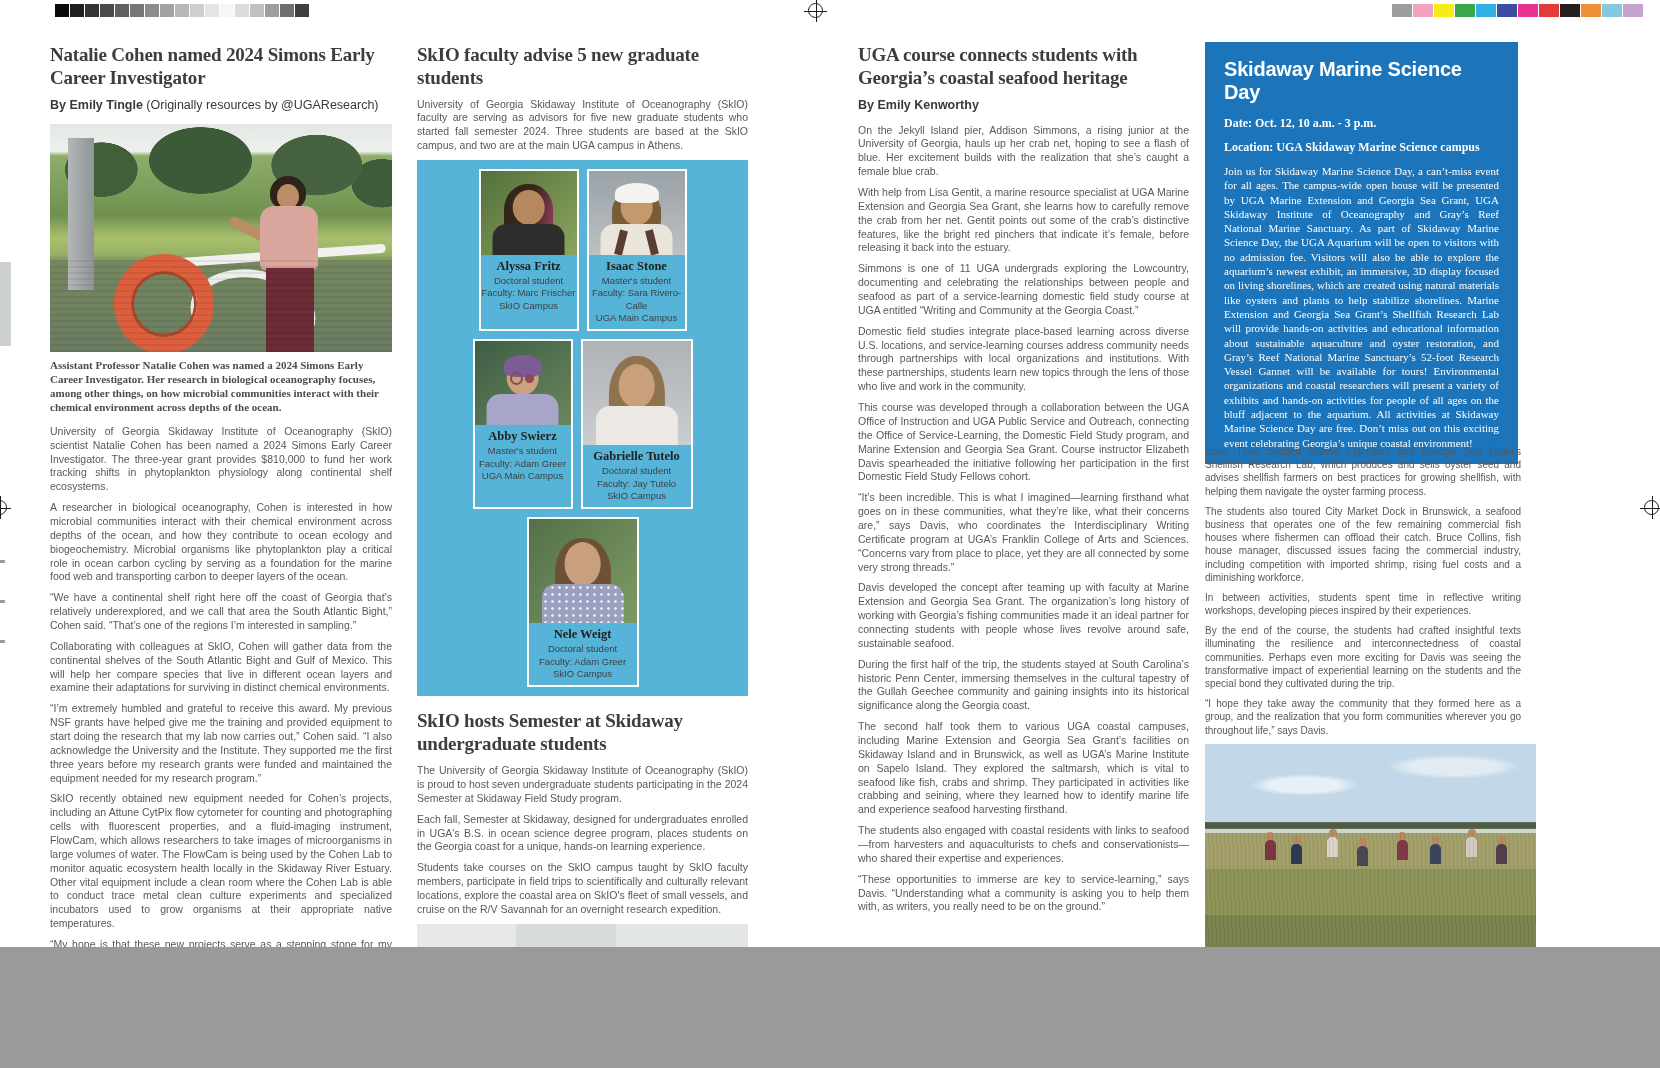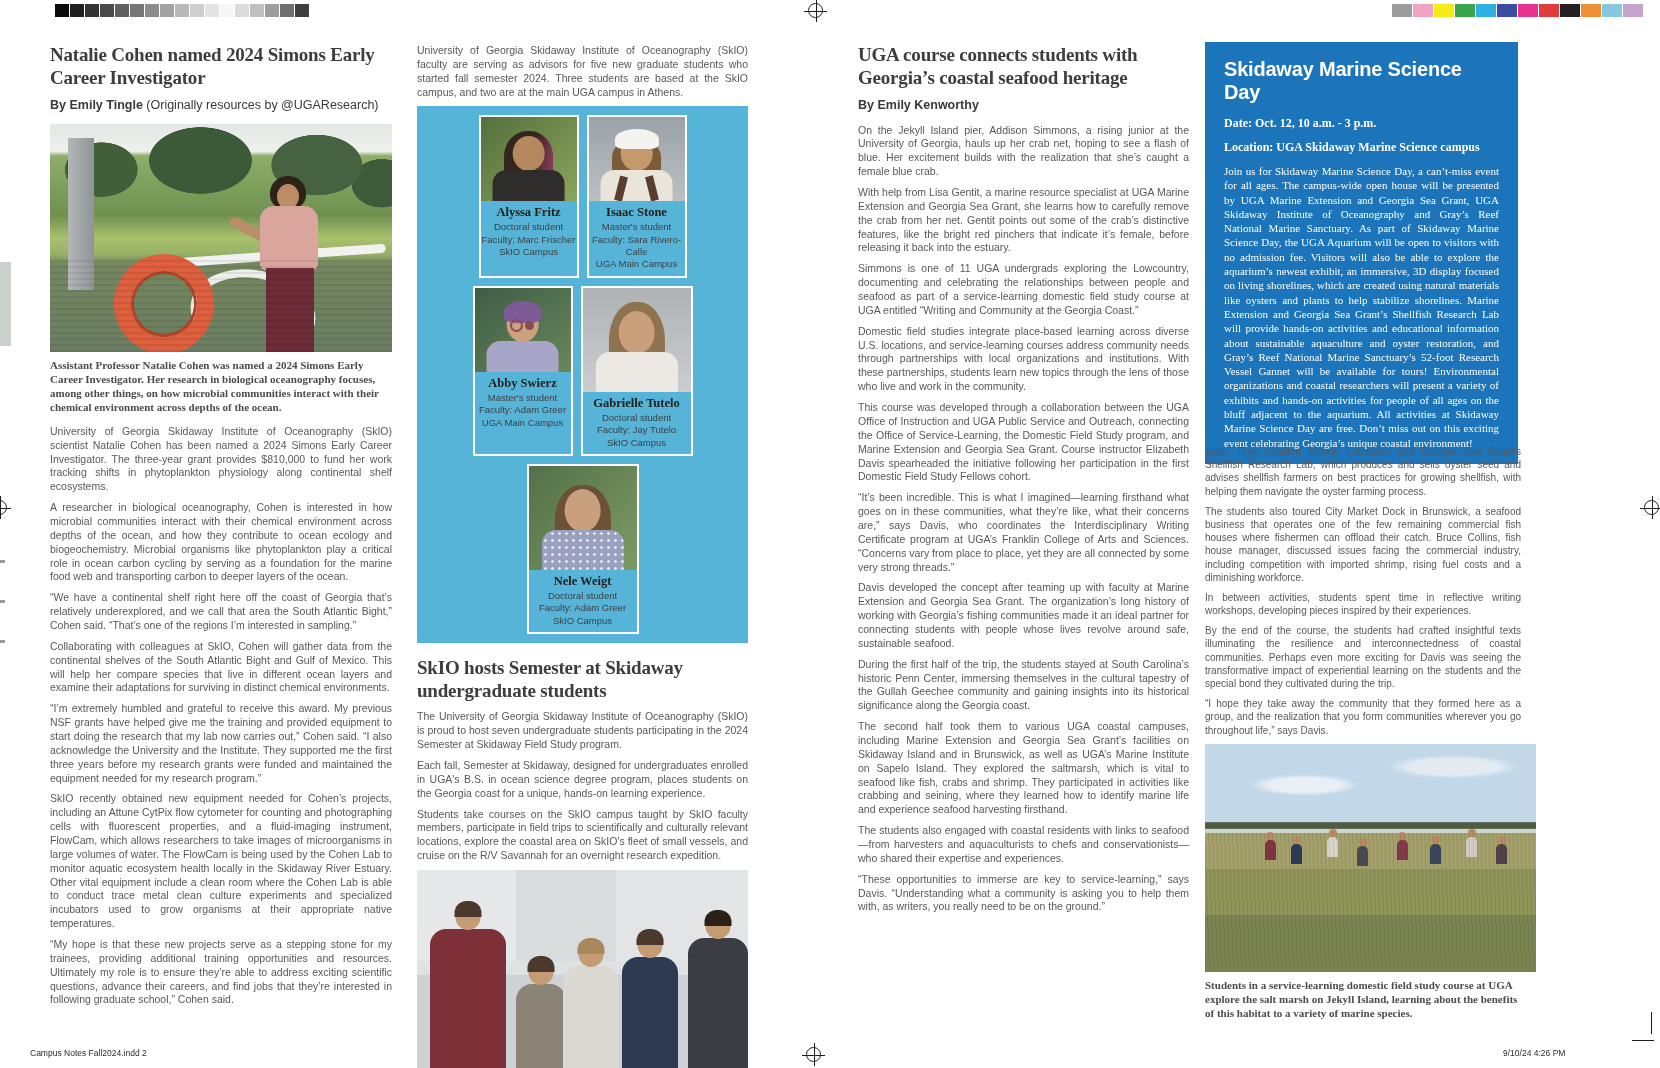--- a/index.html
+++ b/index.html
@@ -1,16 +1,16 @@
 <!DOCTYPE html>
 <html><head>
 <meta charset="utf-8">
 <style>
   html,body{margin:0;padding:0;background:#9a9a9a;}
-  .page{position:relative;width:1660px;height:1068px;background:#ffffff;overflow:hidden;
+  .page{position:relative;width:1660px;height:947px;background:#ffffff;overflow:hidden;
         font-family:"Liberation Sans",sans-serif;color:#56585c;}
 
   
   .bar{position:absolute;top:4px;display:flex;gap:1px;}
   #graybar{left:55px;}
   #colorbar{left:1392px;}
   .sw{height:13px;width:14px;}
   #colorbar .sw{width:20px;}
   .reg{position:absolute;width:13px;height:13px;border:1.2px solid #1c1c1c;border-radius:50%;}
   .reg::before{content:"";position:absolute;left:50%;top:-5px;bottom:-5px;width:1px;background:#1c1c1c;}
@@ -239,20 +239,21 @@
     <p class="body">University of Georgia Skidaway Institute of Oceanography (SkIO) scientist Natalie Cohen has been named a 2024 Simons Early Career Investigator. The three-year grant provides $810,000 to fund her work tracking shifts in phytoplankton physiology along continental shelf ecosystems.</p>
     <p class="body">A researcher in biological oceanography, Cohen is interested in how microbial communities interact with their chemical environment across depths of the ocean, and how they contribute to ocean ecology and biogeochemistry. Microbial organisms like phytoplankton play a critical role in ocean carbon cycling by serving as a foundation for the marine food web and transporting carbon to deeper layers of the ocean.</p>
     <p class="body">“We have a continental shelf right here off the coast of Georgia that’s relatively underexplored, and we call that area the South Atlantic Bight,” Cohen said. “That’s one of the regions I’m interested in sampling.”</p>
     <p class="body">Collaborating with colleagues at SkIO, Cohen will gather data from the continental shelves of the South Atlantic Bight and Gulf of Mexico. This will help her compare species that live in different ocean layers and examine their adaptations for surviving in distinct chemical environments.</p>
     <p class="body">“I’m extremely humbled and grateful to receive this award. My previous NSF grants have helped give me the training and provided equipment to start doing the research that my lab now carries out,” Cohen said. “I also acknowledge the University and the Institute. They supported me the first three years before my research grants were funded and maintained the equipment needed for my research program.”</p>
     <p class="body">SkIO recently obtained new equipment needed for Cohen’s projects, including an Attune CytPix flow cytometer for counting and photographing cells with fluorescent properties, and a fluid-imaging instrument, FlowCam, which allows researchers to take images of microorganisms in large volumes of water. The FlowCam is being used by the Cohen Lab to monitor aquatic ecosystem health locally in the Skidaway River Estuary. Other vital equipment include a clean room where the Cohen Lab is able to conduct trace metal clean culture experiments and specialized incubators used to grow organisms at their appropriate native temperatures.</p>
     <p class="body">“My hope is that these new projects serve as a stepping stone for my trainees, providing additional training opportunities and resources. Ultimately my role is to ensure they’re able to address exciting scientific questions, advance their careers, and find jobs that they’re interested in following graduate school,” Cohen said.</p>
   </section>
 
   <section class="col" id="col2">
+    <h1>SkIO faculty advise 5 new graduate students</h1>
     <p class="body">University of Georgia Skidaway Institute of Oceanography (SkIO) faculty are serving as advisors for five new graduate students who started fall semester 2024. Three students are based at the SkIO campus, and two are at the main UGA campus in Athens.</p>
 
     <div class="panel">
       <div class="card w1">
         <div class="hs s1">
             <div class="hair"></div>
             <div class="head"></div>
             <div class="torso"></div>
           </div>
         <div class="sname">Alyssa Fritz</div>

